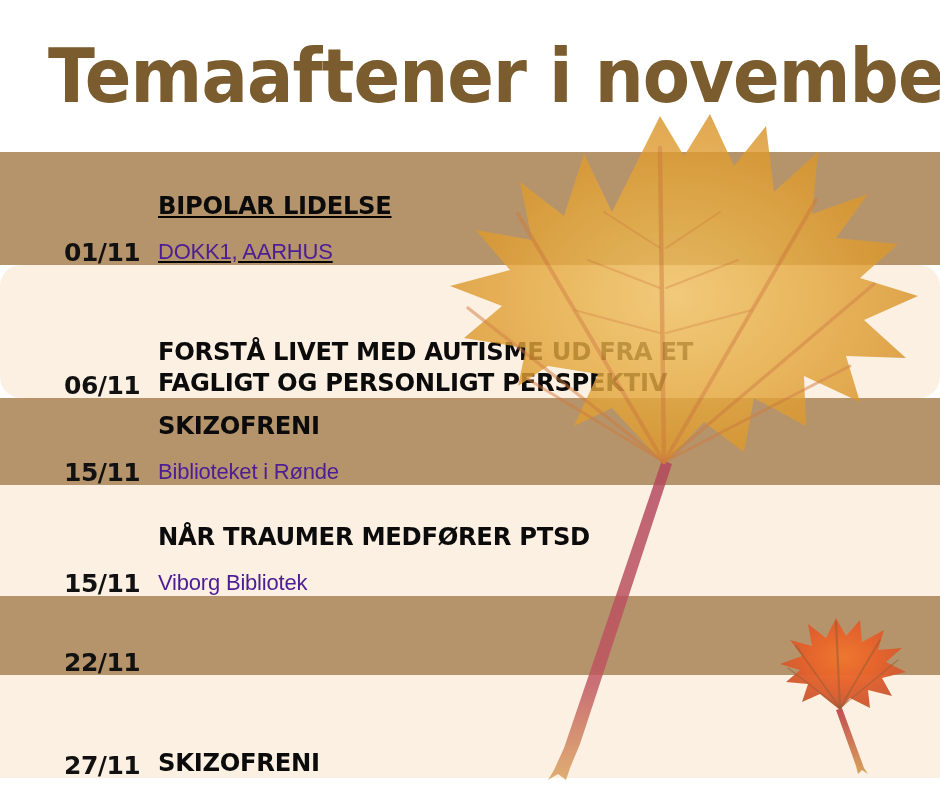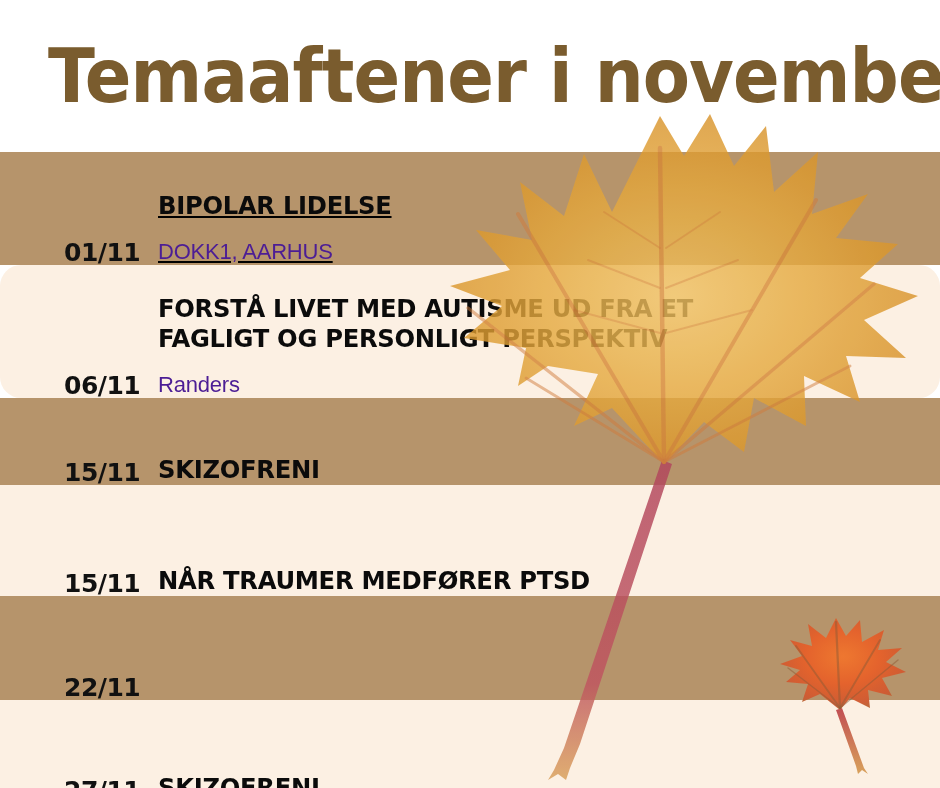--- a/index.html
+++ b/index.html
@@ -97,21 +97,21 @@
   #row-1 .row-body{padding-top:40px;}
 
   #row-2{height:87px;}
   #row-2 .row-date{padding-top:20px;}
   #row-2 .row-body{padding-top:18px;}
 
   #row-3{height:111px;}
   #row-3 .row-date{padding-top:32px;}
   #row-3 .row-body{padding-top:28px;}
 
-  #row-4{height:104px;}
+  #row-4{height:79px;}
   #row-4 .row-date{padding-top:22px;}
   #row-4 .row-body{padding-top:20px;}
 
   #row-5{height:103px;}
   #row-5 .row-date{padding-top:32px;}
   #row-5 .row-body{padding-top:22px;}
 
   
   .leaf-layer{
     position:absolute;
@@ -145,35 +145,36 @@
         <div class="row-title">BIPOLAR LIDELSE</div>
         <div class="row-venue">DOKK1, AARHUS</div>
       </div>
     </div>
 
     <div class="row cream" id="row-1">
       <div class="row-date">06/11</div>
       <div class="row-body">
         <div class="row-title">FORSTÅ LIVET MED AUTISME UD FRA ET
 FAGLIGT OG PERSONLIGT PERSPEKTIV</div>
-        <div class="row-venue">Randers</div>
       </div>
     </div>
 
     <div class="row tan" id="row-2">
       <div class="row-date">15/11</div>
       <div class="row-body">
         <div class="row-title">SKIZOFRENI</div>
+        <div class="row-venue">Biblioteket i Rønde</div>
       </div>
     </div>
 
     <div class="row cream" id="row-3">
       <div class="row-date">15/11</div>
       <div class="row-body">
         <div class="row-title">NÅR TRAUMER MEDFØRER PTSD</div>
+        <div class="row-venue">Viborg Bibliotek</div>
       </div>
     </div>
 
     <div class="row tan" id="row-4">
       <div class="row-date">22/11</div>
     </div>
 
     <div class="row cream" id="row-5">
       <div class="row-date">27/11</div>
       <div class="row-body">

